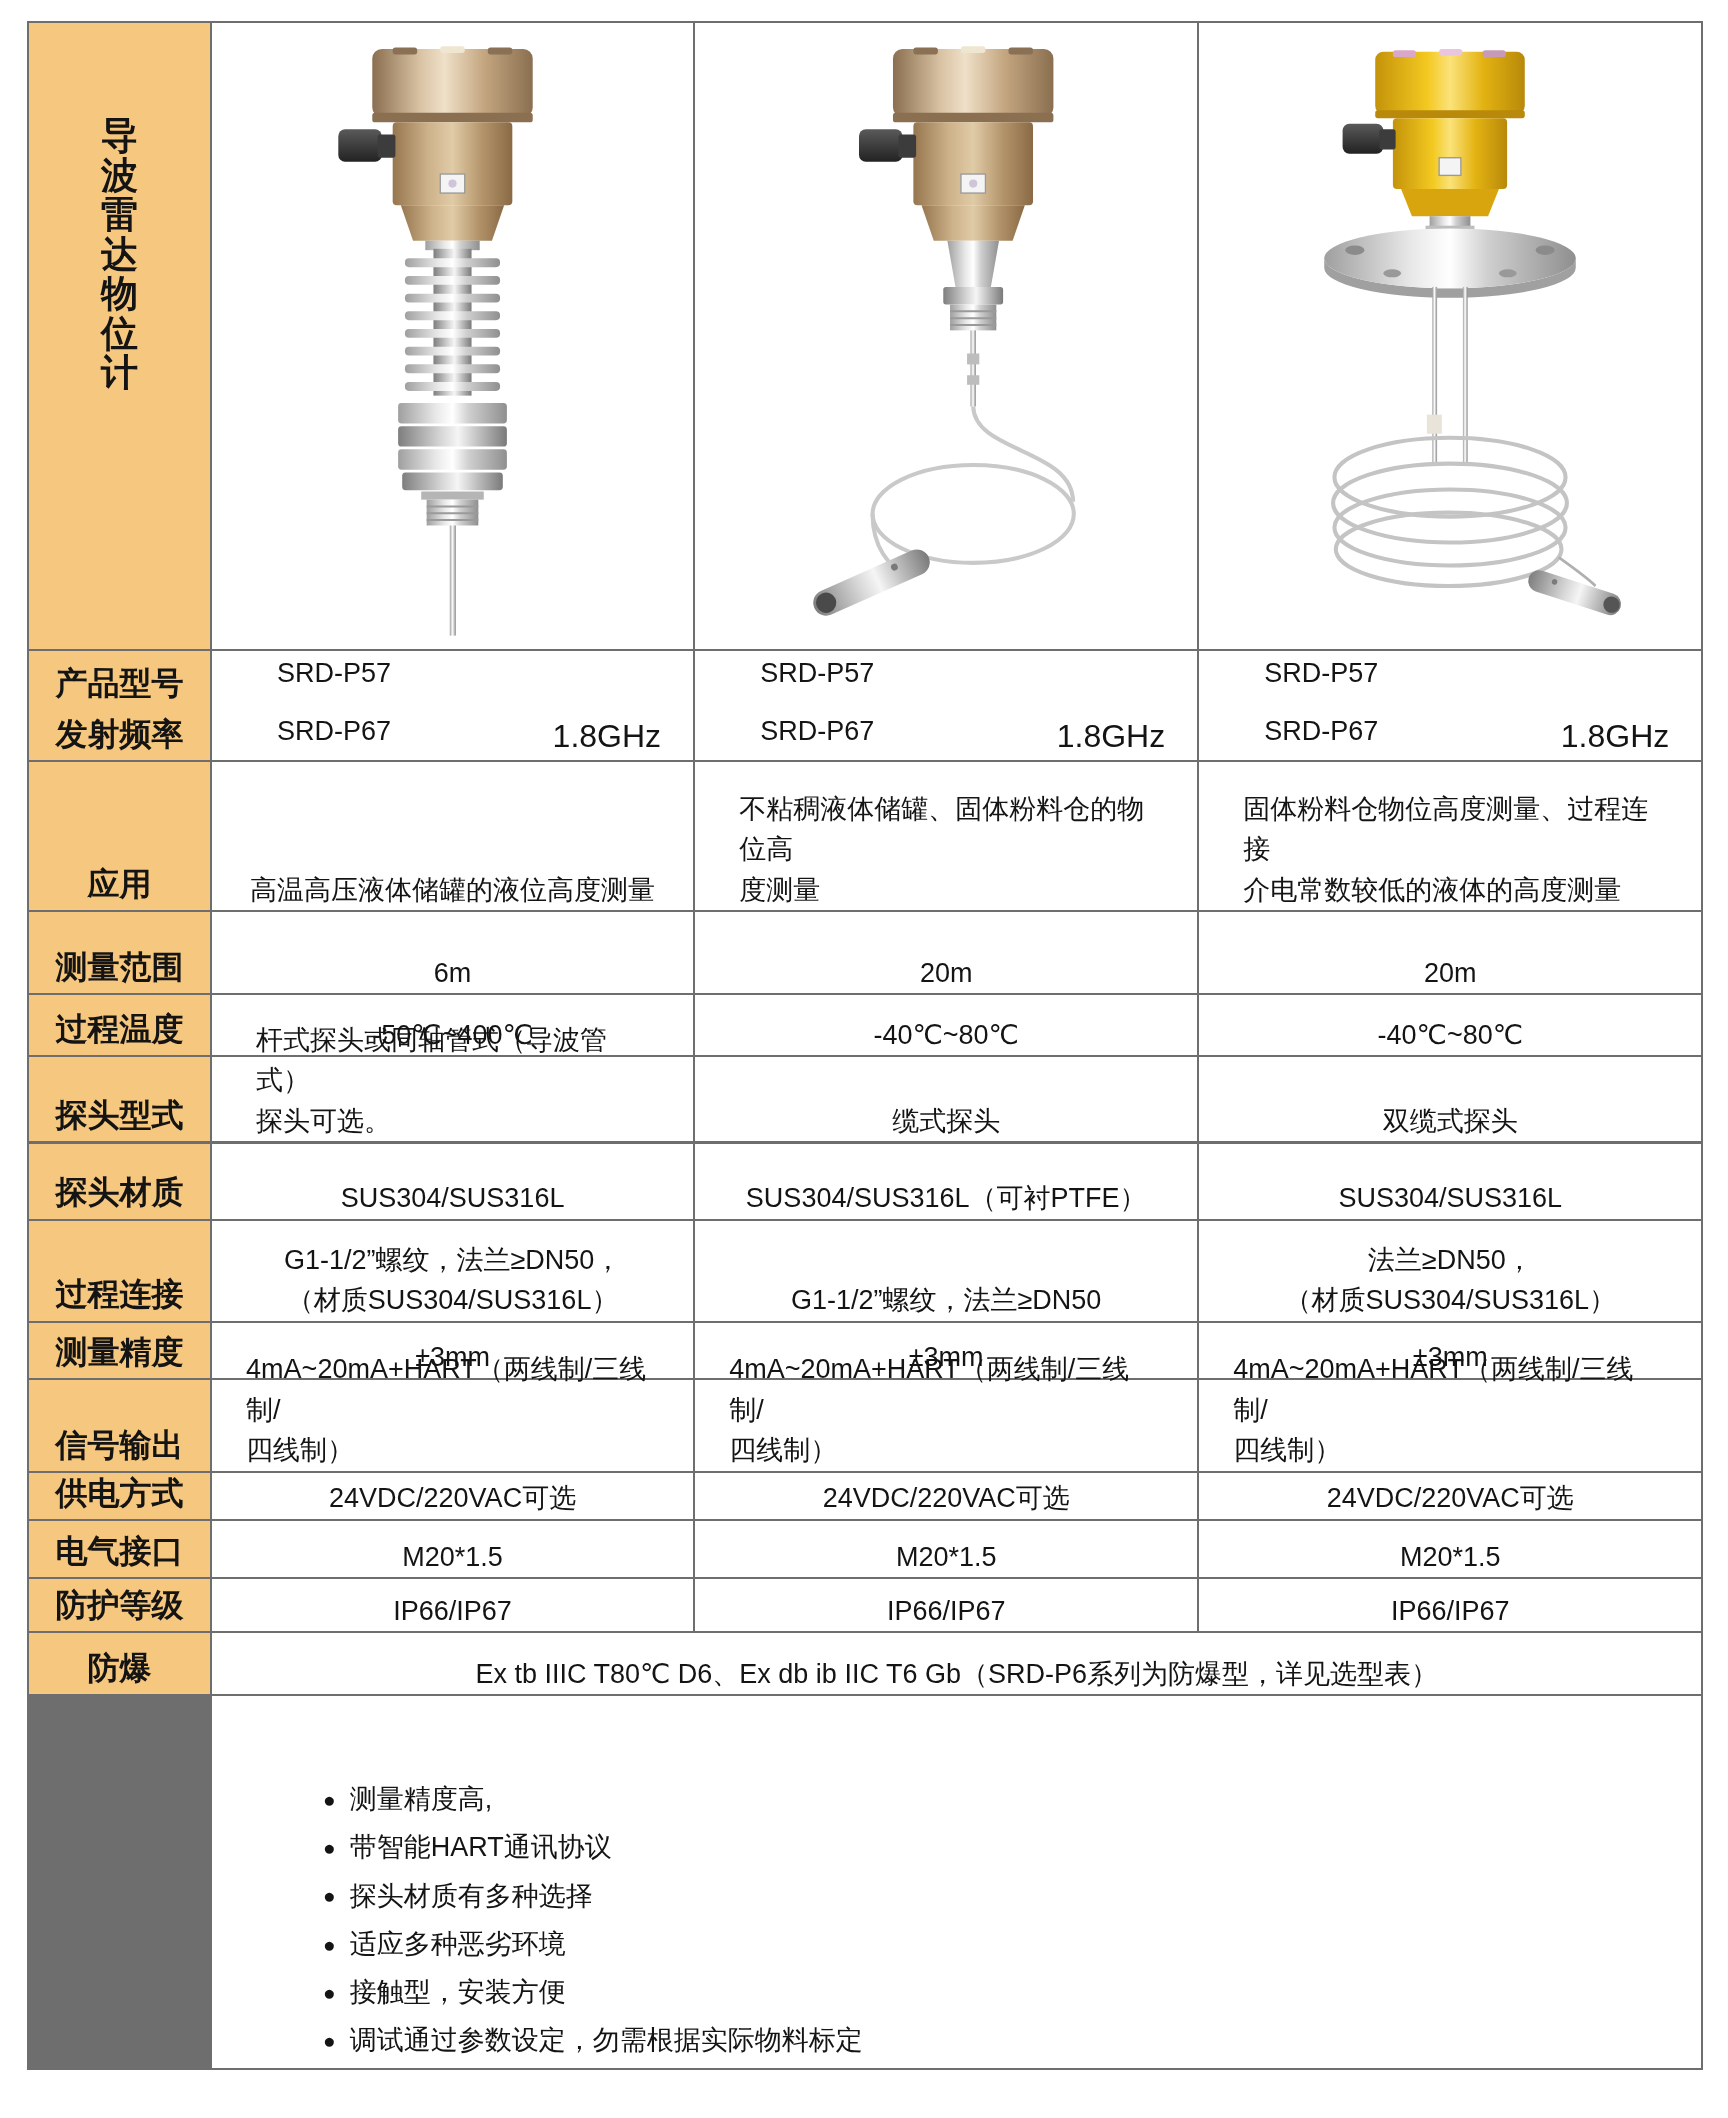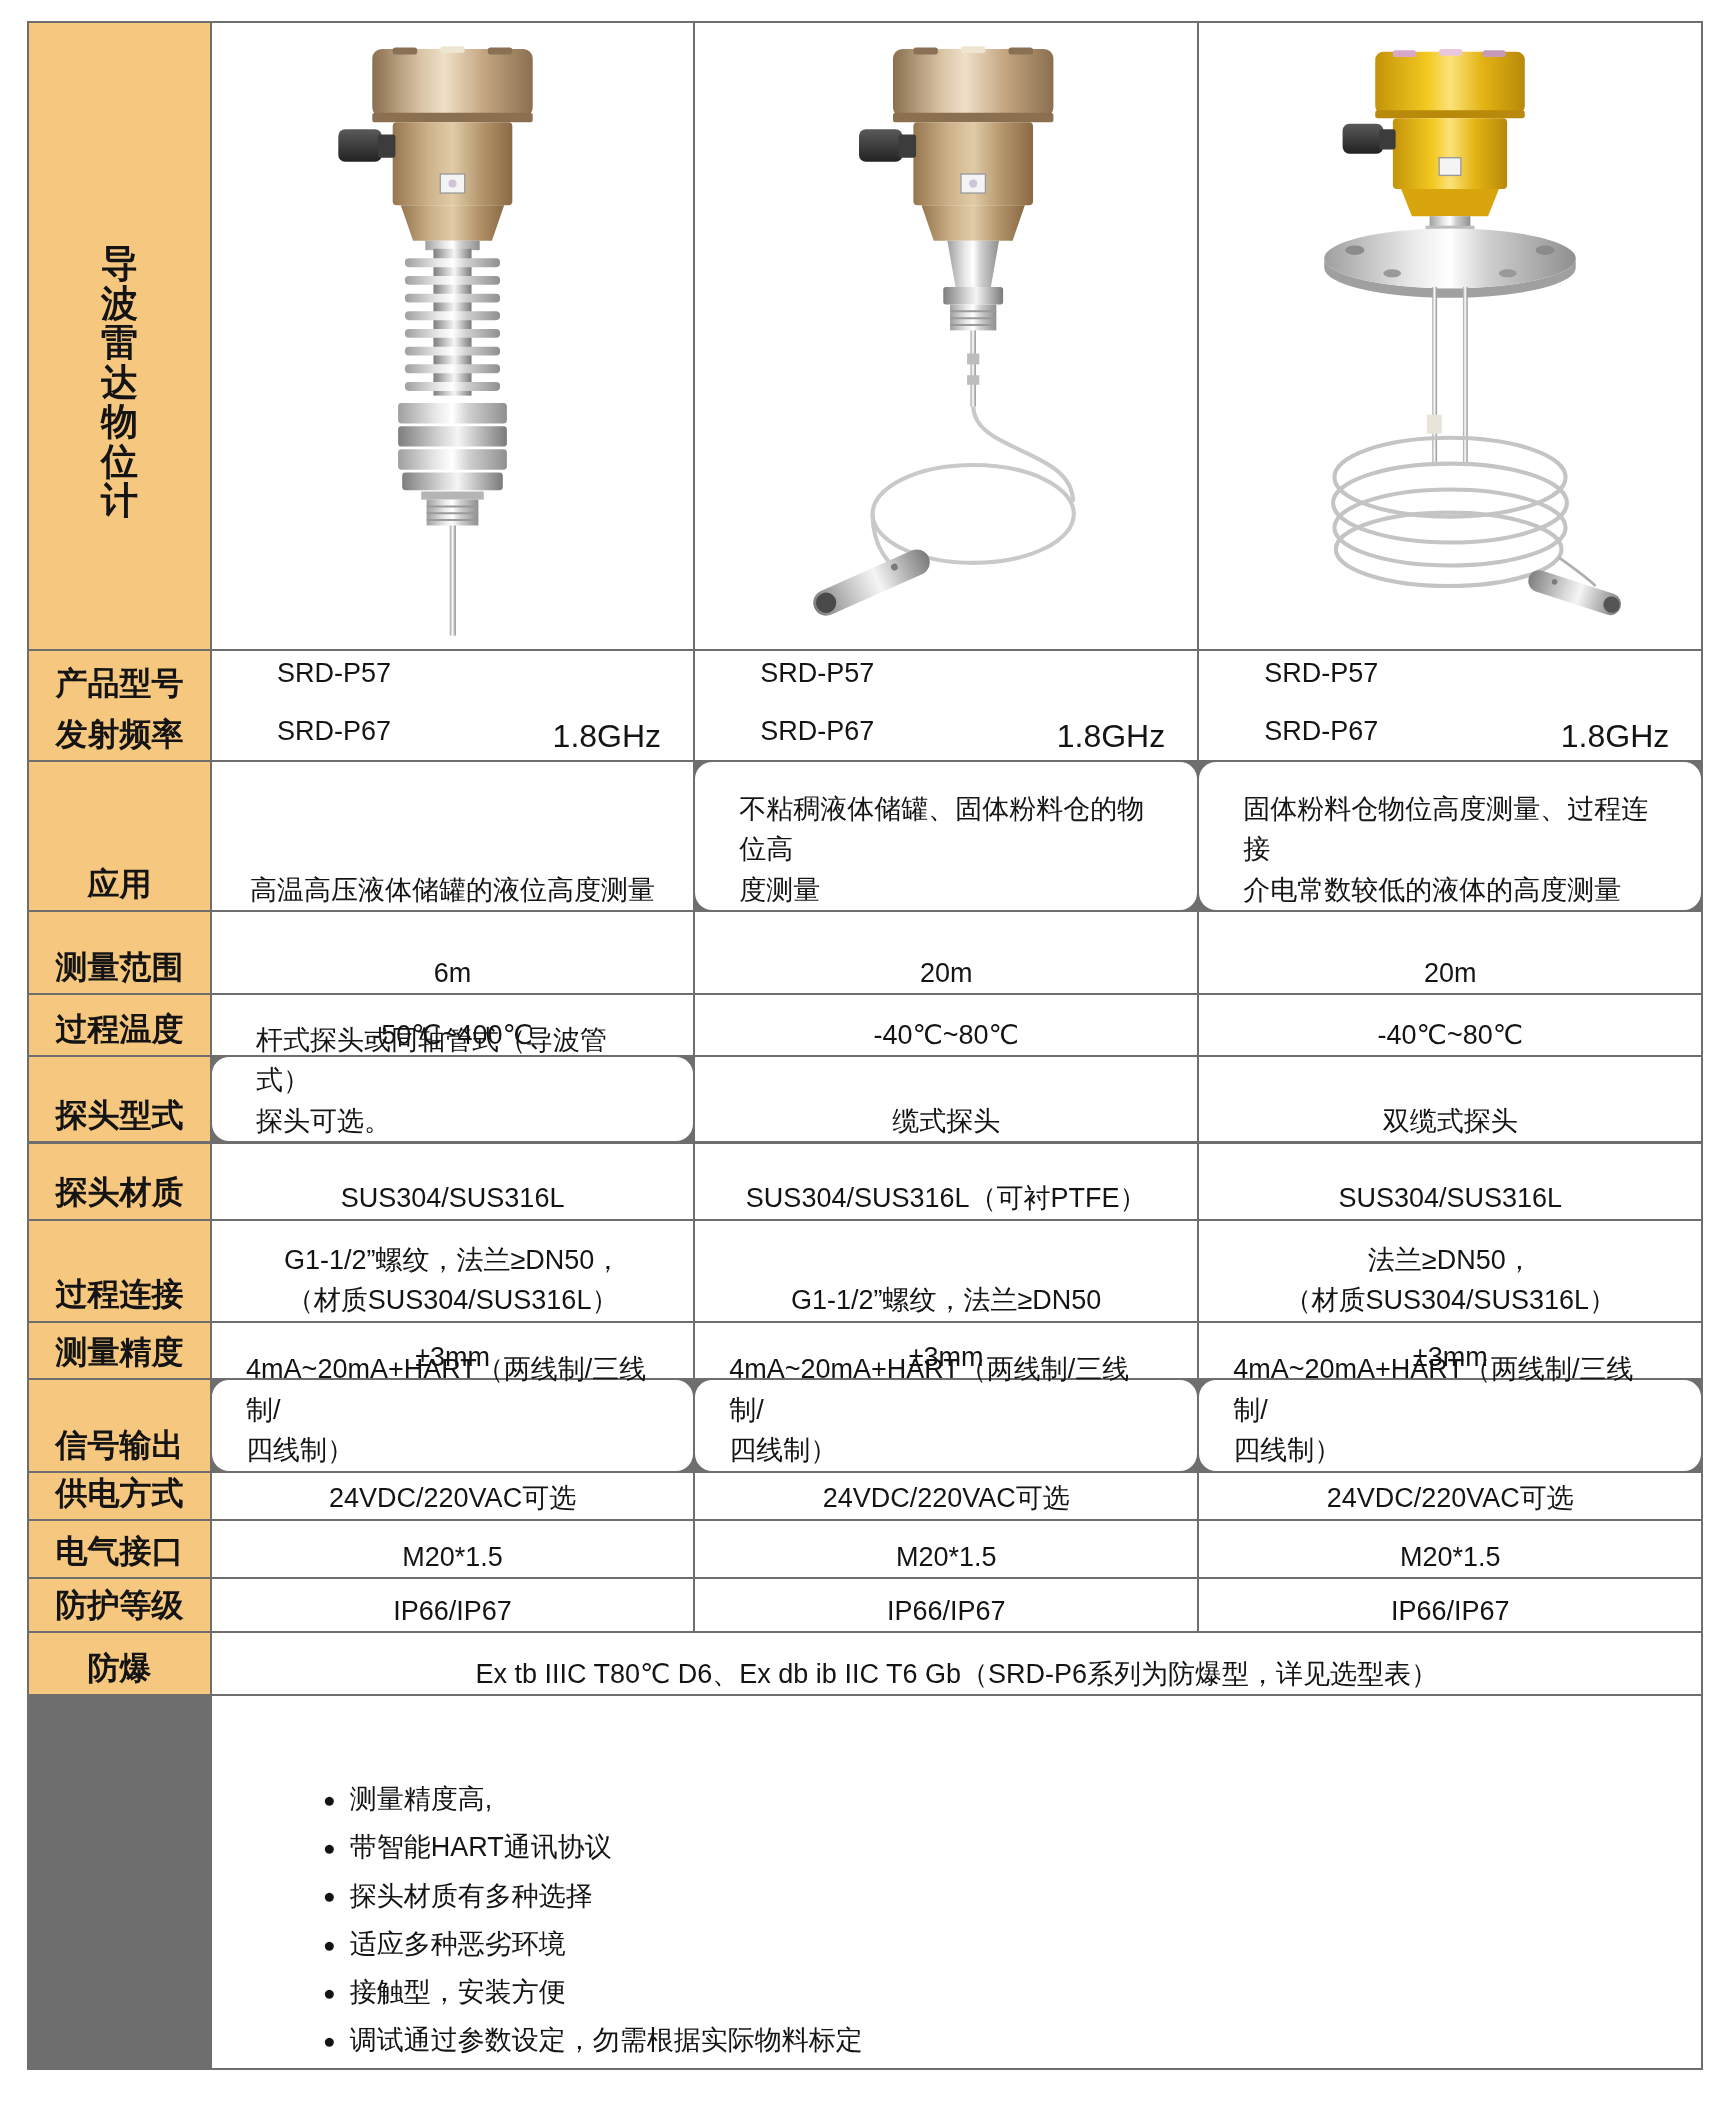--- a/index.html
+++ b/index.html
@@ -14,23 +14,23 @@
     position:absolute;left:27px;top:21px;
     display:grid;
     grid-template-columns:181px 481px 502px 502px;
     grid-template-rows:626px 109px 148px 81px 60px 84px 75px 100px 55px 91px 46px 56px 52px 61px 372px;
     gap:2.1px;border:2.1px solid var(--grid);background:var(--grid);
   }
   .cell{background:#ffffff;display:flex;align-items:flex-end;justify-content:center;
     font-size:27px;line-height:1.5;text-align:center;}
   .lab{background:var(--orange);font-weight:700;font-size:32px;line-height:1.6;}
   .pre{white-space:pre-line;}
-  .left{justify-content:flex-start;text-align:left;padding:0 34px;border-radius:17px;}
+  .left{justify-content:flex-start;text-align:left;padding:0 34px;}
   .pad-lg{padding:0 44px;}
-  .titlecell{align-items:center;padding-top:93px;}
+  .titlecell{align-items:flex-start;padding-top:93px;}
   .title{font-size:37px;font-weight:700;line-height:1.07;width:1.15em;
     word-break:break-all;text-align:center;}
   .imgcell{align-items:flex-start;padding-top:11.3px;}
   .model-cell{justify-content:space-between;padding:0 32px 0 65px;text-align:left;}
   .models{white-space:pre-line;line-height:2.15;}
   .freq{font-size:32px;}
   .merged{grid-column:2/5;}
   .adv{justify-content:flex-start;padding-left:111px;}
   .adv ul{list-style:none;}
   .adv li{display:flex;align-items:center;margin:7.7px 0;font-size:27px;text-align:left;}

